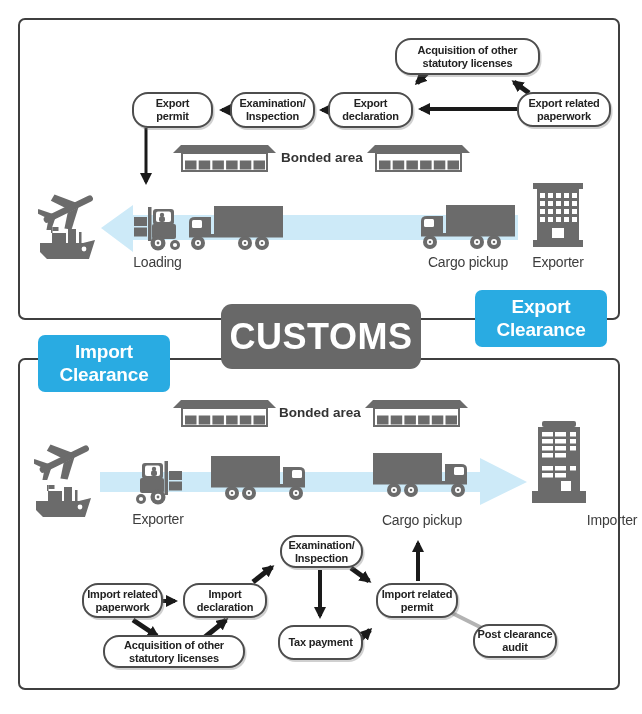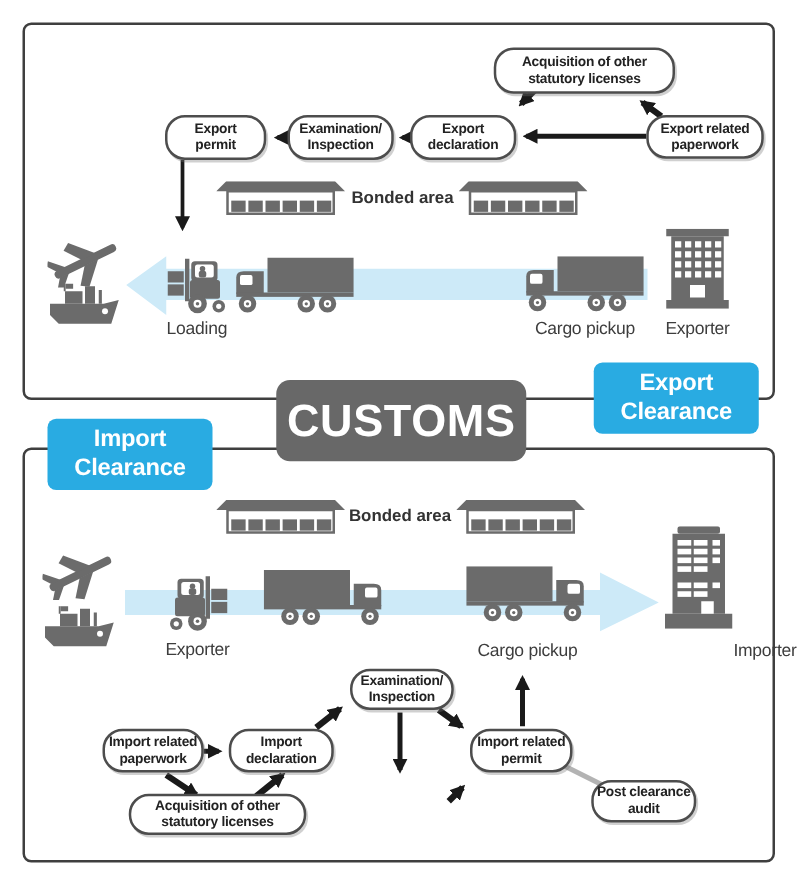--- a/index.html
+++ b/index.html
@@ -357,20 +357,21 @@
   <div class="iconlabel" style="left:118px;top:511px;width:80px;">Exporter</div>
   <div class="iconlabel" style="left:377px;top:512px;width:90px;">Cargo pickup</div>
   <div class="iconlabel" style="left:543px;top:512px;width:62px;margin-left:38px;">Importer</div>
 
   <div class="flowbox" style="left:82px;top:583px;width:81px;height:35px;">Import related
 paperwork</div>
   <div class="flowbox" style="left:183px;top:583px;width:84px;height:35px;">Import
 declaration</div>
   <div class="flowbox" style="left:280px;top:535px;width:83px;height:33px;">Examination/
 Inspection</div>
+  <div class="flowbox" style="left:278px;top:625px;width:85px;height:35px;">Tax payment</div>
   <div class="flowbox" style="left:376px;top:583px;width:82px;height:35px;">Import related
 permit</div>
   <div class="flowbox" style="left:103px;top:635px;width:142px;height:33px;">Acquisition of other
 statutory licenses</div>
   <div class="flowbox" style="left:473px;top:624px;width:84px;height:34px;">Post clearance
 audit</div>
 
   <svg id="arrows" width="642" height="714">
     <defs>
       <marker id="ah" markerUnits="userSpaceOnUse" markerWidth="12" markerHeight="12" refX="9" refY="6" orient="auto">

